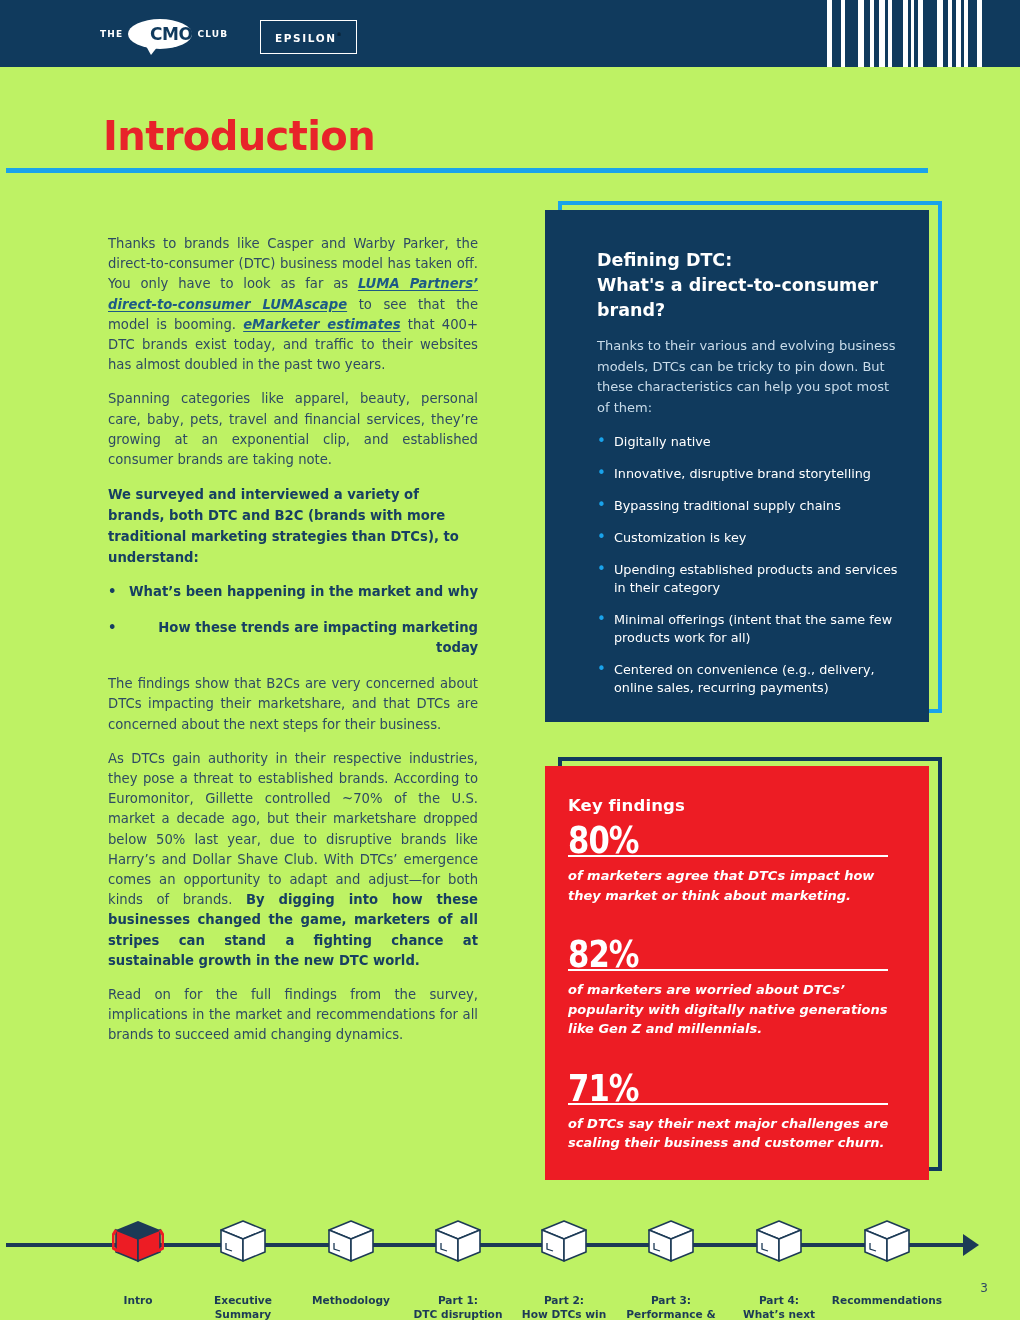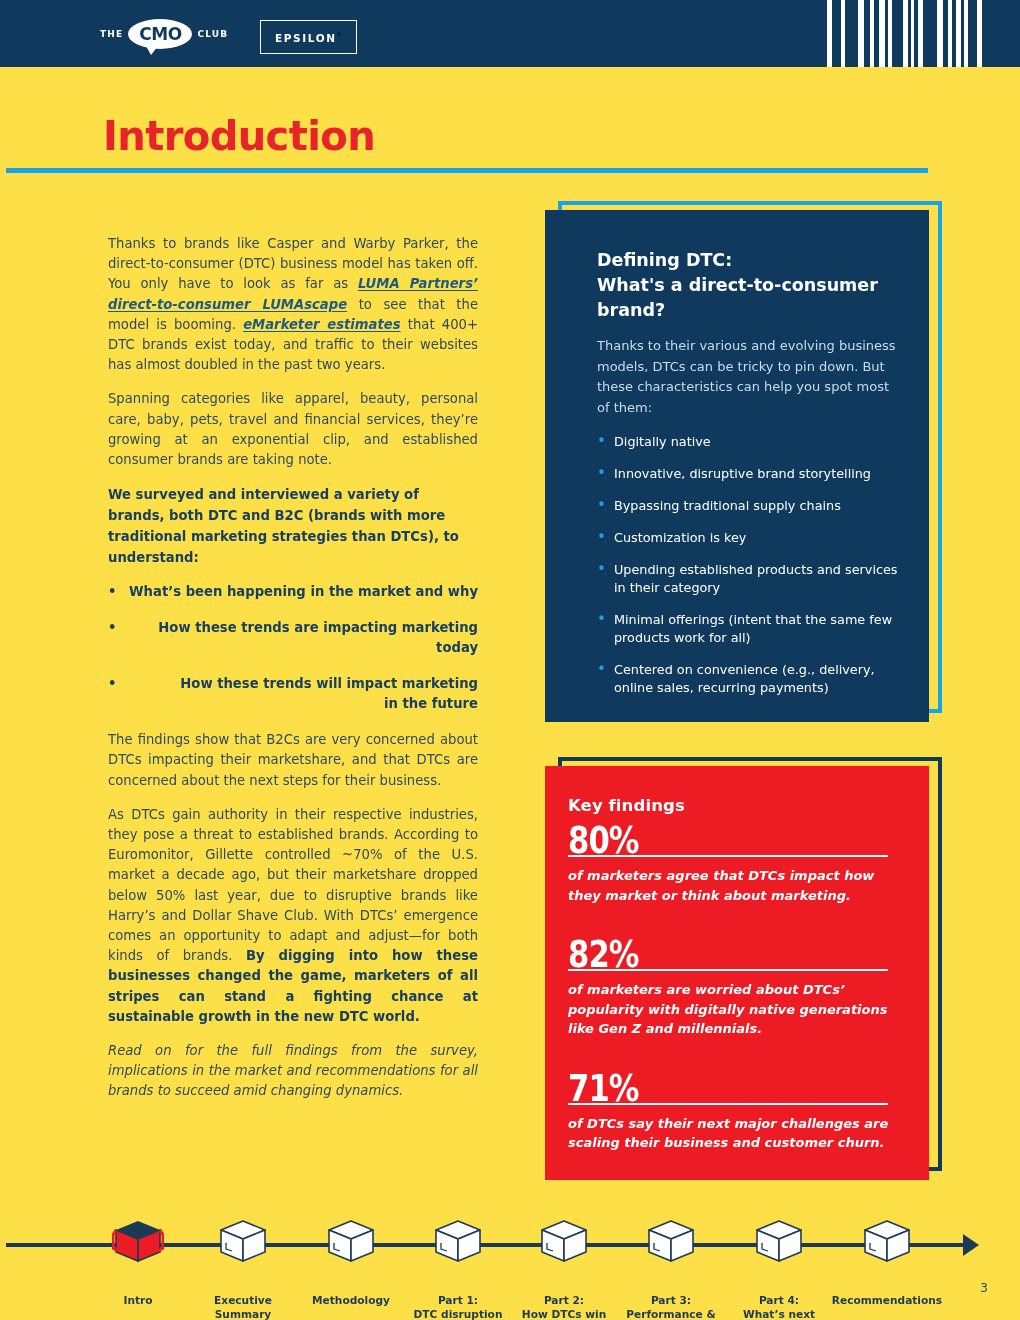--- a/index.html
+++ b/index.html
@@ -1,41 +1,41 @@
 <!DOCTYPE html>
 <html><head>
 <meta charset="utf-8">
 <style>
   * { box-sizing: border-box; margin: 0; padding: 0; }
   html, body {
     width: 1020px; height: 1320px;
     background: #ffffff;
     font-family: "DejaVu Sans", "Liberation Sans", sans-serif;
   }
-  .page { position: relative; width: 1020px; height: 1320px; overflow: hidden; background:#fde047; }
+  .page { position: relative; width: 1020px; height: 1320px; overflow: hidden; background:#bef264; }
 
   
   .header {
     position: absolute; left: 0; top: 0; width: 1020px; height: 67px;
     background: #103A5D;
   }
   .barcode {
     position: absolute; right: 0; top: 0; height: 67px; width: 200px;
     display: flex; flex-direction: row; align-items: stretch;
   }
   .bar { height: 67px; }
 
   .logo-cmo {
     position: absolute; left: 100px; top: 19px;
     display: flex; align-items: center; gap: 5px; height: 30px;
   }
   .cmo-the { color:#fff; font-size: 9px; font-weight: 700; letter-spacing: 1.2px; }
   .cmo-bubble {
     position: relative; background:#fff; border-radius: 50%;
-    width: 64px; height: 30px; display:flex; align-items:center; justify-content:center;
+    width: 64px; height: 30px; display:flex; align-items:center; justify-content:flex-end;
   }
   .cmo-bubble span { color:#103A5D; font-weight: 800; font-size: 17px; letter-spacing: -0.5px; }
   .cmo-bubble::after {
     content:""; position:absolute; bottom:-6px; left: 18px;
     border-left: 5px solid transparent; border-right: 7px solid transparent;
     border-top: 9px solid #fff;
   }
   .cmo-club { color:#fff; font-size: 9px; font-weight: 700; letter-spacing: 1.2px; }
 
   .logo-epsilon {
@@ -59,21 +59,21 @@
   }
 
   
   .left-col {
     position: absolute; left: 108px; top: 218px; width: 370px;
     color:#2E4A63; font-size: 13.2px; line-height: 20.2px;
     text-align: justify;
     margin-top: 16px;
   }
   .left-col p { margin-bottom: 14px; text-align: justify; }
-  .left-col p.last { margin-bottom: 0; font-style: italic; }
+  .left-col p.last { margin-bottom: 0; }
   .left-col a.doclink {
     color:#1D5A86; font-weight: 700; font-style: italic;
     text-decoration: underline; text-underline-offset: 2px;
   }
   .lead-bold {
     font-weight: 700; color:#173F62; text-align: left !important;
     line-height: 21px; margin-bottom: 16px;
   }
   .lb-item {
     font-weight: 700; color:#173F62; text-align: right; line-height: 20px;
@@ -220,21 +220,20 @@
 
   <div class="left-col">
     <p><span>Thanks to brands like Casper and Warby Parker, the direct-to-consumer (DTC) business model has taken off. You only have to look as far as </span><a class="doclink" href="#">LUMA Partners’ direct-to-consumer LUMAscape</a><span> to see that the model is booming. </span><a class="doclink" href="#">eMarketer estimates</a><span> that 400+ DTC brands exist today, and traffic to their websites has almost doubled in the past two years.</span></p>
 
     <p>Spanning categories like apparel, beauty, personal care, baby, pets, travel and financial services, they’re growing at an exponential clip, and established consumer brands are taking note.</p>
 
     <p class="lead-bold">We surveyed and interviewed a variety of brands, both DTC and B2C (brands with more traditional marketing strategies than DTCs), to understand:</p>
 
     <div class="lb-item"><span>What’s been happening in the market and why</span></div>
     <div class="lb-item"><span>How these trends are impacting marketing today</span></div>
-    <div class="lb-item"><span>How these trends will impact marketing</span><span class="cont">in the future</span></div>
 
     <p style="margin-top:12px;">The findings show that B2Cs are very concerned about DTCs impacting their marketshare, and that DTCs are concerned about the next steps for their business.</p>
 
     <p><span>As DTCs gain authority in their respective industries, they pose a threat to established brands. According to Euromonitor, Gillette controlled ~70% of the U.S. market a decade ago, but their marketshare dropped below 50% last year, due to disruptive brands like Harry’s and Dollar Shave Club. With DTCs’ emergence comes an opportunity to adapt and adjust—for both kinds of brands. </span><strong class="inline-b">By digging into how these businesses changed the game, marketers of all stripes can stand a fighting chance at sustainable growth in the new DTC world.</strong></p>
 
     <p class="last">Read on for the full findings from the survey, implications in the market and recommendations for all brands to succeed amid changing dynamics.</p>
   </div>
 
   <div class="blue-frame"></div>
   <div class="blue-box">

